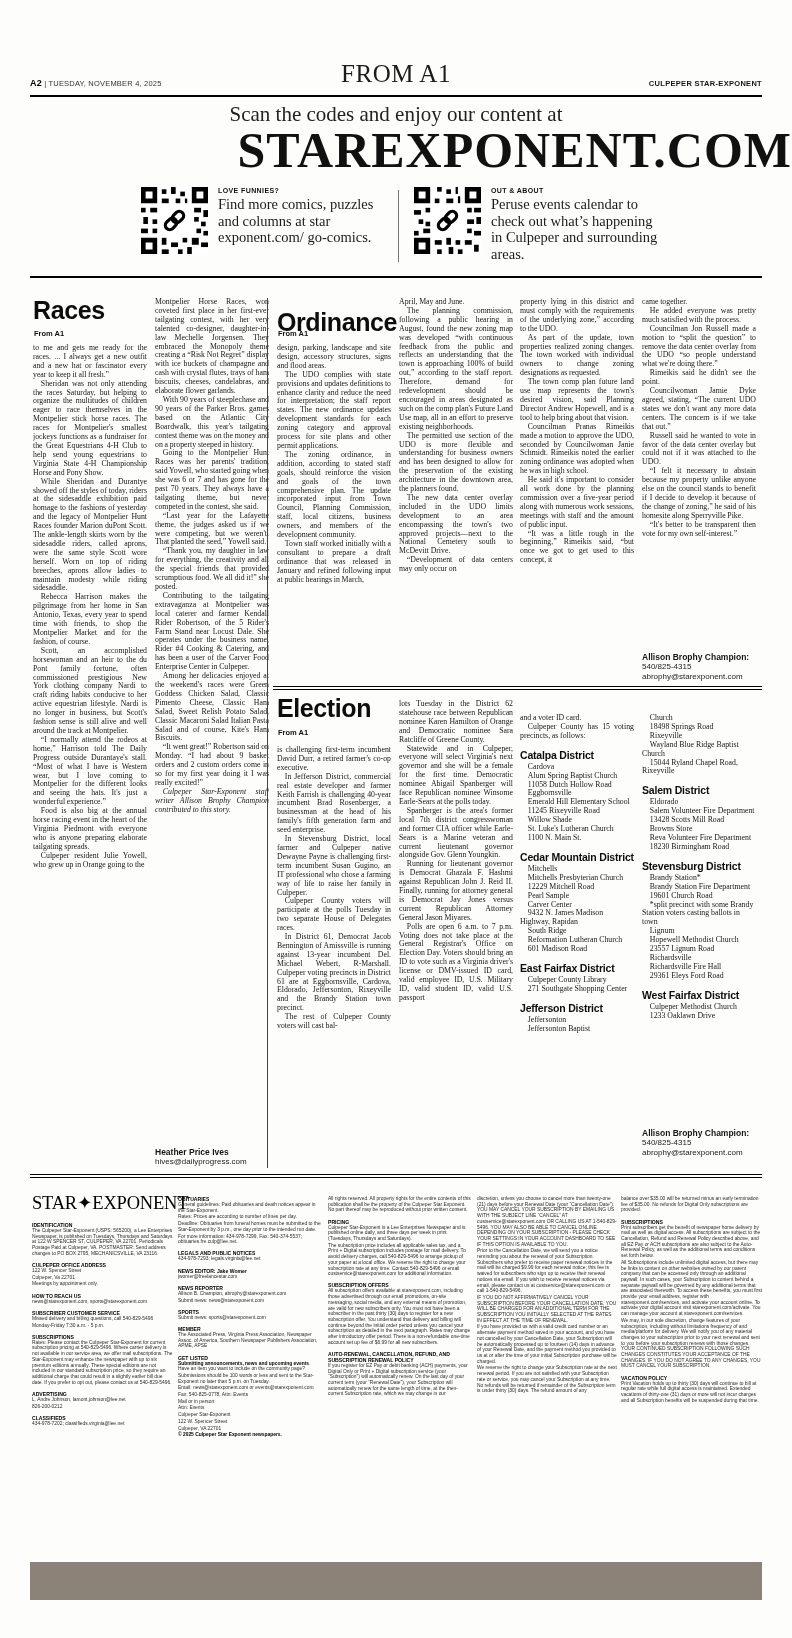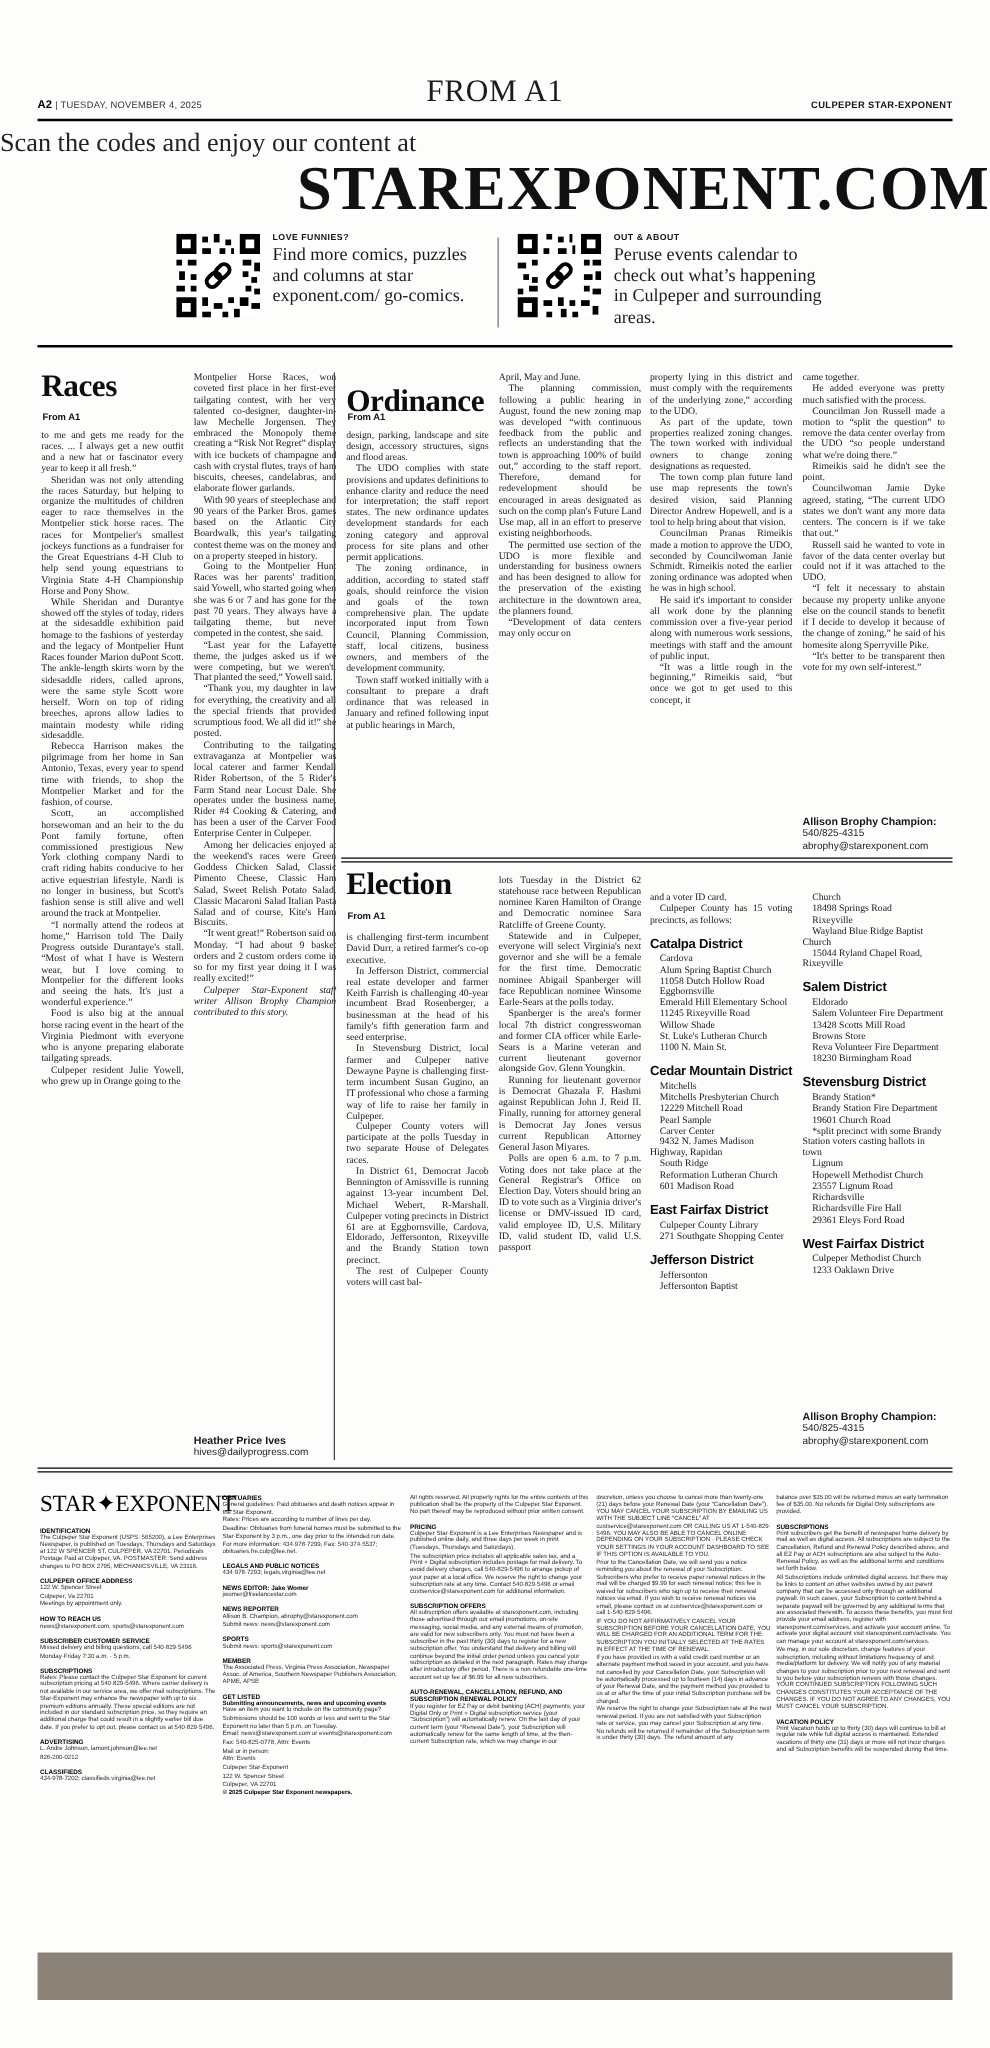--- a/index.html
+++ b/index.html
@@ -7,27 +7,27 @@
         font-family:"Liberation Serif",serif;overflow:hidden}
   .abs{position:absolute}
   
   .hdr-left{font-family:Liberation Sans, sans-serif;font-size:7.5px;color:#333;letter-spacing:.2px}
   .hdr-left b{font-size:9px;color:#000}
   .hdr-center{font-family:"Liberation Serif",serif;font-size:25px;letter-spacing:.5px;color:#1c1c1c}
   .hdr-right{font-family:"Liberation Sans",sans-serif;font-size:7.5px;font-weight:bold;letter-spacing:.3px}
   .rule{background:#000}
   .rule-double{border-top:1.6px solid #000;border-bottom:1.6px solid #000;height:2.4px;background:transparent}
   
-  .promo-kicker{font-size:21px;width:100%;color:#222}
+  .promo-kicker{font-size:21px;text-align:center;width:100%;color:#222}
   .promo-site{font-size:50px;font-weight:bold;text-align:right;width:100%;letter-spacing:1px;color:#111}
   .qr-label{font-family:"Liberation Sans",sans-serif;font-size:7px;font-weight:bold;letter-spacing:.4px;color:#111}
   .qr-text{font-size:14.5px;line-height:16.5px;color:#1b1b1b;margin-top:2px}
   .vdiv{width:1px;background:#777}
   
-  .art-title{font-family:Liberation Serif, serif;font-weight:bold;font-size:25px;letter-spacing:-.4px;color:#0d0d0d}
+  .art-title{font-family:Liberation Sans, sans-serif;font-weight:bold;font-size:25px;letter-spacing:-.4px;color:#0d0d0d}
   .art-from{font-family:"Liberation Sans",sans-serif;font-weight:bold;font-size:7.5px;color:#111}
   .body-col{font-size:7.8px;line-height:8.9px;text-align:justify;overflow:hidden;
             -webkit-hyphens:auto;hyphens:auto;word-spacing:-.2px}
   .body-col .para{margin:0;text-indent:1em}
   .body-col .para:first-child{text-indent:0}
   .para.italic{font-style:italic}
   .addr{margin:0;text-indent:1em;font-size:7.8px;line-height:8.9px}
   .dist-h{font-family:"Liberation Sans",sans-serif;font-weight:bold;font-size:10.5px;
           line-height:12px;letter-spacing:-.2px;margin:8px 0 2px;color:#0d0d0d}
   .byline{font-family:"Liberation Sans",sans-serif}
@@ -176,20 +176,21 @@
   <div class="abs body-col" style="left:277px;top:344px;width:114px;height:334px">
       <p class="para">design, parking, landscape and site design, accessory structures, signs and flood areas.</p>
       <p class="para">The UDO complies with state provisions and updates definitions to enhance clarity and reduce the need for interpretation; the staff report states. The new ordinance updates development standards for each zoning category and approval process for site plans and other permit applications.</p>
       <p class="para">The zoning ordinance, in addition, according to stated staff goals, should reinforce the vision and goals of the town comprehensive plan. The update incorporated input from Town Council, Planning Commission, staff, local citizens, business owners, and members of the development community.</p>
       <p class="para">Town staff worked initially with a consultant to prepare a draft ordinance that was released in January and refined following input at public hearings in March,</p>
     </div>
   <div class="abs body-col" style="left:399px;top:298px;width:114px;height:380px">
       <p class="para">April, May and June.</p>
       <p class="para">The planning commission, following a public hearing in August, found the new zoning map was developed “with continuous feedback from the public and reflects an understanding that the town is approaching 100% of build out,” according to the staff report. Therefore, demand for redevelopment should be encouraged in areas designated as such on the comp plan's Future Land Use map, all in an effort to preserve existing neighborhoods.</p>
       <p class="para">The permitted use section of the UDO is more flexible and understanding for business owners and has been designed to allow for the preservation of the existing architecture in the downtown area, the planners found.</p>
+      <p class="para">The new data center overlay included in the UDO limits development to an area encompassing the town's two approved projects—next to the National Cemetery south to McDevitt Drive.</p>
       <p class="para">“Development of data centers may only occur on</p>
     </div>
   <div class="abs body-col" style="left:642px;top:298px;width:114px;height:352px">
       <p class="para">came together.</p>
       <p class="para">He added everyone was pretty much satisfied with the process.</p>
       <p class="para">Councilman Jon Russell made a motion to “split the question” to remove the data center overlay from the UDO “so people understand what we're doing there.”</p>
       <p class="para">Rimeikis said he didn't see the point.</p>
       <p class="para">Councilwoman Jamie Dyke agreed, stating, “The current UDO states we don't want any more data centers. The concern is if we take that out.”</p>
       <p class="para">Russell said he wanted to vote in favor of the data center overlay but could not if it was attached to the UDO.</p>
       <p class="para">“I felt it necessary to abstain because my property unlike anyone else on the council stands to benefit if I decide to develop it because of the change of zoning,” he said of his homesite along Sperryville Pike.</p>

